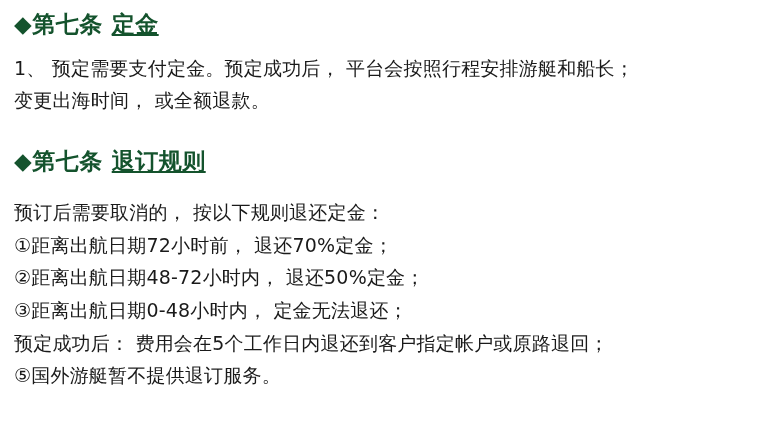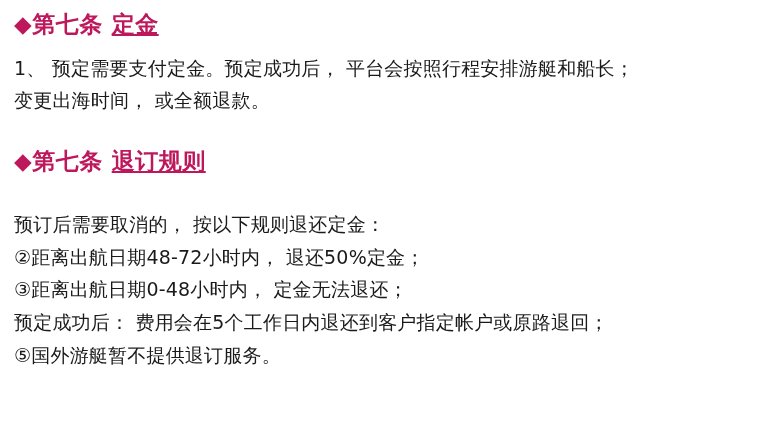--- a/index.html
+++ b/index.html
@@ -23,21 +23,21 @@
   }
   .section {
     margin: 0;
   }
   .heading {
     display: flex;
     align-items: center;
     font-size: 23px;
     font-weight: bold;
     letter-spacing: 0.5px;
-    color: #be185d;
+    color: #14532d;
     line-height: 1.25;
     margin: 0 0 2px 0;
   }
   .heading-main {
     white-space: nowrap;
   }
   .heading-sub {
     white-space: nowrap;
     margin-left: 9px;
     text-decoration: underline;
@@ -52,21 +52,21 @@
     margin: 0;
     text-indent: 0;
   }
   .section-one .body-text {
     margin-top: 13px;
   }
   .section-two {
     margin-top: 30px;
   }
   .section-two .body-text {
-    margin-top: 32px;
+    margin-top: 20px;
   }
   .list-line {
     margin: 0;
     white-space: nowrap;
   }
 </style>
 </head>
 <body>
 
 <div class="page">
@@ -82,20 +82,21 @@
     </div>
   </div>
 
   <div class="section section-two">
     <div class="heading">
       <span class="heading-main">◆第七条</span>
       <span class="heading-sub">退订规则</span>
     </div>
     <div class="body-text">
       <p class="para">预订后需要取消的， 按以下规则退还定金：</p>
+      <p class="list-line">①距离出航日期72小时前， 退还70%定金；</p>
       <p class="list-line">②距离出航日期48-72小时内， 退还50%定金；</p>
       <p class="list-line">③距离出航日期0-48小时内， 定金无法退还；</p>
       <p class="list-line">预定成功后： 费用会在5个工作日内退还到客户指定帐户或原路退回；</p>
       <p class="list-line">⑤国外游艇暂不提供退订服务。</p>
     </div>
   </div>
 
 </div>
 
 </body></html>

